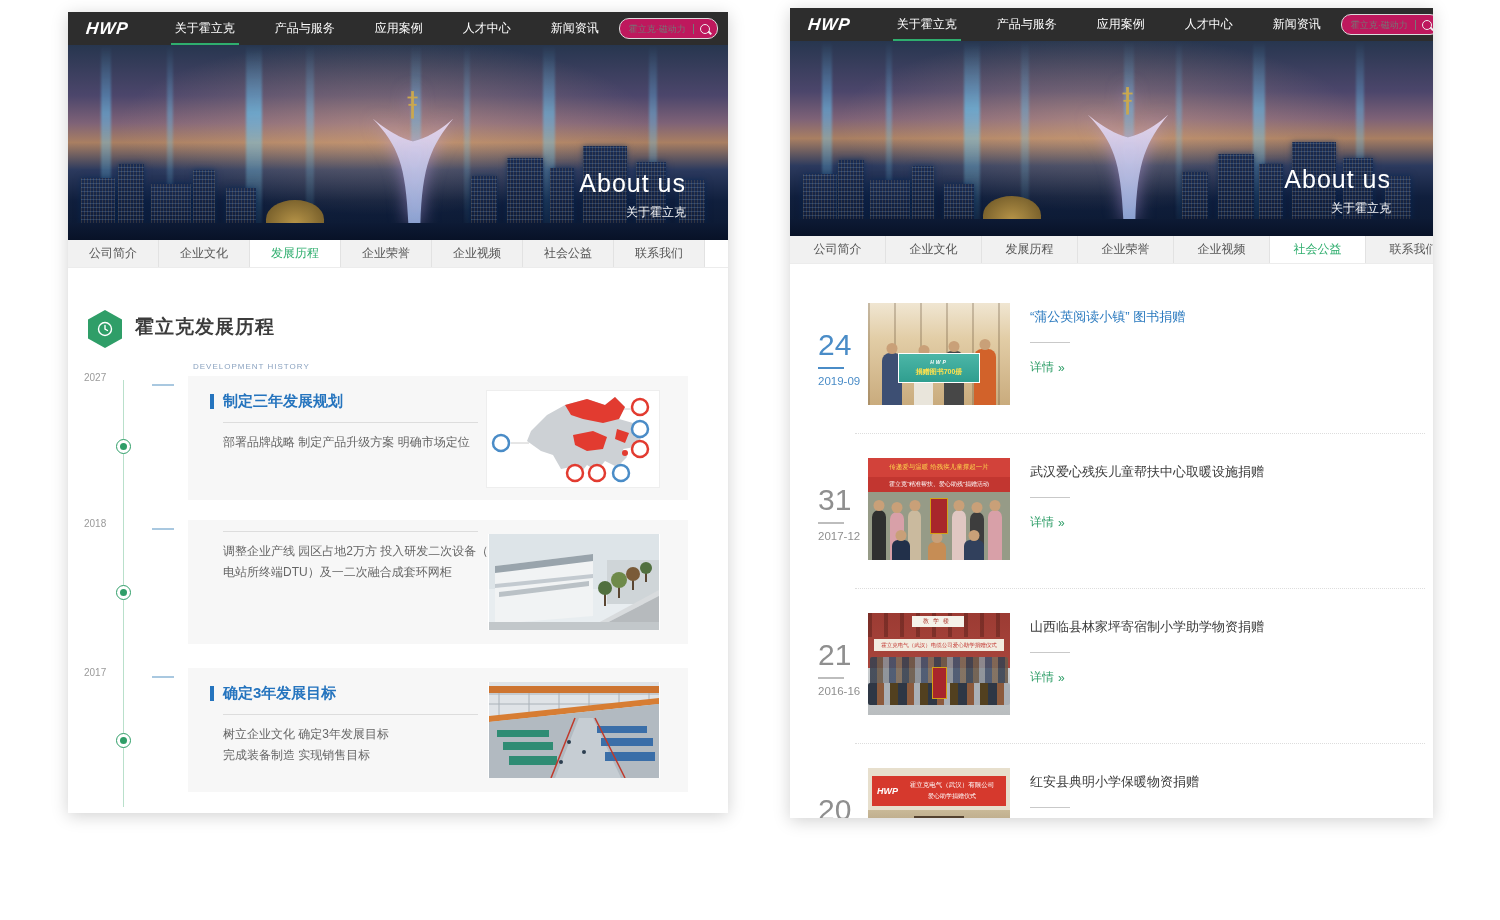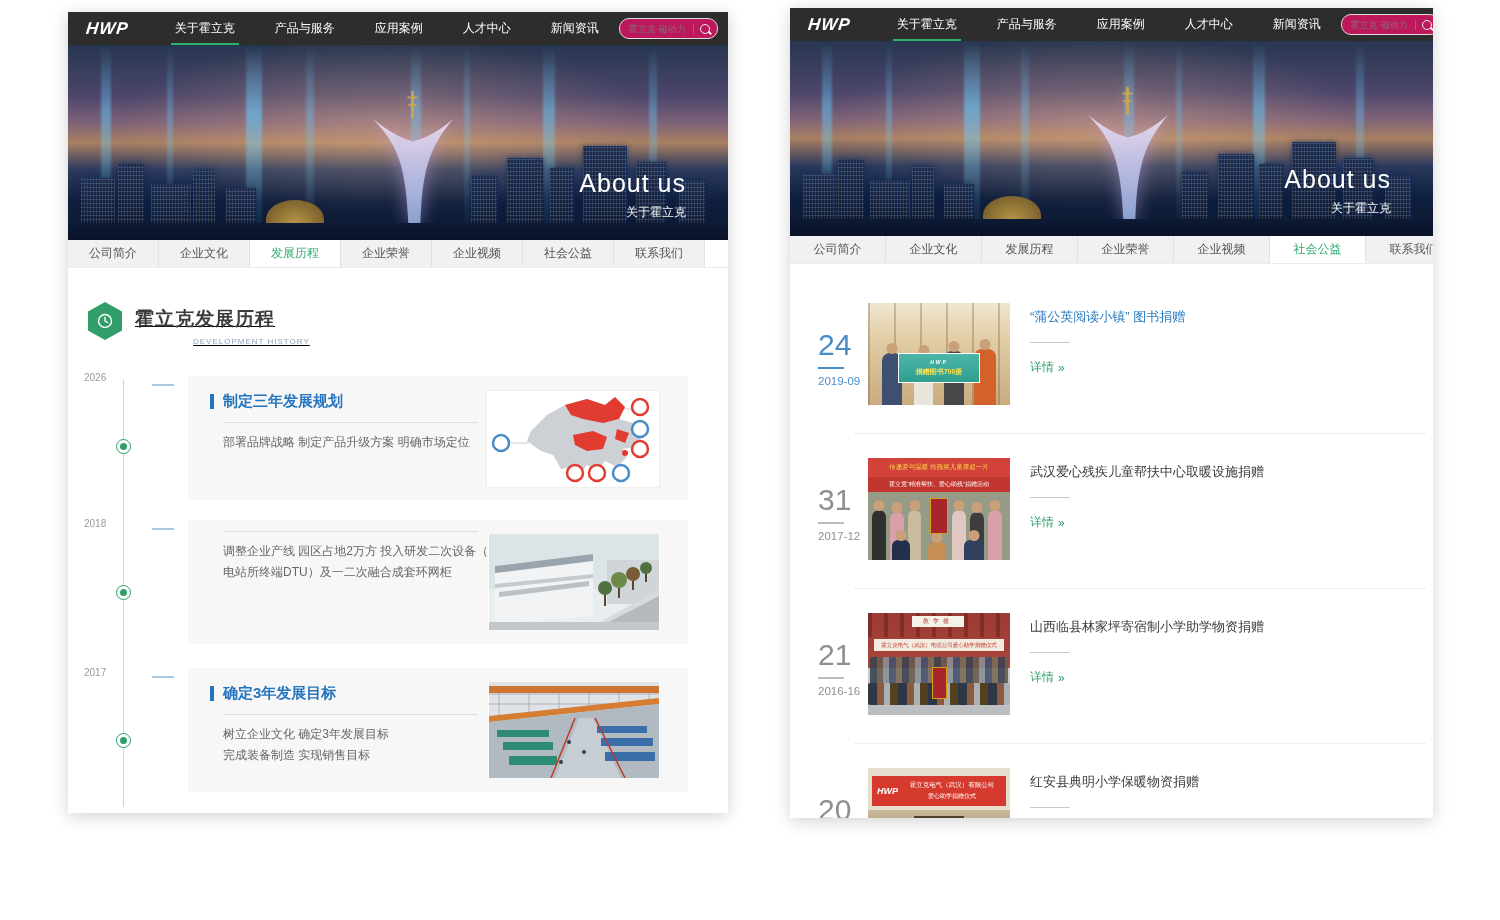--- a/index.html
+++ b/index.html
@@ -40,25 +40,25 @@
   .hero-caption .t{font-size:25px;letter-spacing:1px;font-weight:400;}
   .hero-caption .s{font-size:12px;margin-top:6px;opacity:.95;}
 
   
   .tabs{height:27px;display:flex;background:#fff;border-bottom:1px solid #ececec;position:relative;z-index:5;}
   .tab{width:90px;flex:none;background:#f1f1f1;border-right:1px solid #e2e2e2;display:flex;align-items:center;justify-content:center;font-size:12px;color:#555;cursor:pointer;}
   .tab.active{background:#fff;color:#2fae6e;}
   .page-right .tab{width:95px;}
 
   
-  .sec-head{position:absolute;left:20px;top:290px;display:flex;text-decoration:underline;}
+  .sec-head{position:absolute;left:20px;top:298px;display:flex;}
   .hex{width:34px;height:38px;background:#2f9e68;clip-path:polygon(50% 0,100% 25%,100% 75%,50% 100%,0 75%,0 25%);display:flex;align-items:center;justify-content:center;flex:none;}
   .sec-title{margin-left:13px;}
   .sec-title .h{font-size:19px;color:#3c3c3c;font-weight:bold;letter-spacing:1px;margin-top:4px;}
-  .sec-title .sub{font-size:8px;color:#8ba3c0;letter-spacing:1px;margin-top:5px;margin-left:42px;padding-left:16px;}
+  .sec-title .sub{font-size:8px;color:#8ba3c0;letter-spacing:1px;margin-top:22px;margin-left:42px;padding-left:16px;}
   .timeline-line{position:absolute;left:55px;top:368px;bottom:6px;width:1px;background:#b9e0cb;}
   .year{position:absolute;left:16px;font-size:10px;color:#9a9a9a;}
   .y1{top:360px}.y2{top:506px}.y3{top:655px}
   .tdot{position:absolute;left:48px;width:13px;height:13px;border:1px solid #2f9e68;border-radius:50%;background:#fff;display:flex;align-items:center;justify-content:center;}
   .tdot::after{content:"";width:7px;height:7px;border-radius:50%;background:#2f9e68;}
   .d1{top:427px}.d2{top:573px}.d3{top:721px}
   .dash{position:absolute;left:84px;width:22px;height:2px;background:#a9c8e0;}
   .da1{top:372px}.da2{top:516px}.da3{top:664px}
   .tl-box{position:absolute;left:120px;width:500px;height:124px;background:#f7f7f7;}
   .x1{top:364px}.x2{top:508px}.x3{top:656px}
@@ -210,21 +210,21 @@
           <path d="M9 5.5 V9 L11.5 10.5" stroke="#fff" stroke-width="1.4" fill="none" stroke-linecap="round"></path>
         </svg>
       </div>
       <div class="sec-title">
         <div class="h">霍立克发展历程</div>
         <div class="sub">DEVELOPMENT HISTORY</div>
       </div>
     </div>
 
     <div class="timeline-line"></div>
-    <div class="year y1">2026</div>
+    <div class="year y1">2027</div>
     <div class="year y2">2018</div>
     <div class="year y3">2017</div>
     <div class="tdot d1"></div>
     <div class="tdot d2"></div>
     <div class="tdot d3"></div>
     <div class="dash da1"></div>
     <div class="dash da2"></div>
     <div class="dash da3"></div>
 
     <div class="tl-box x1">

